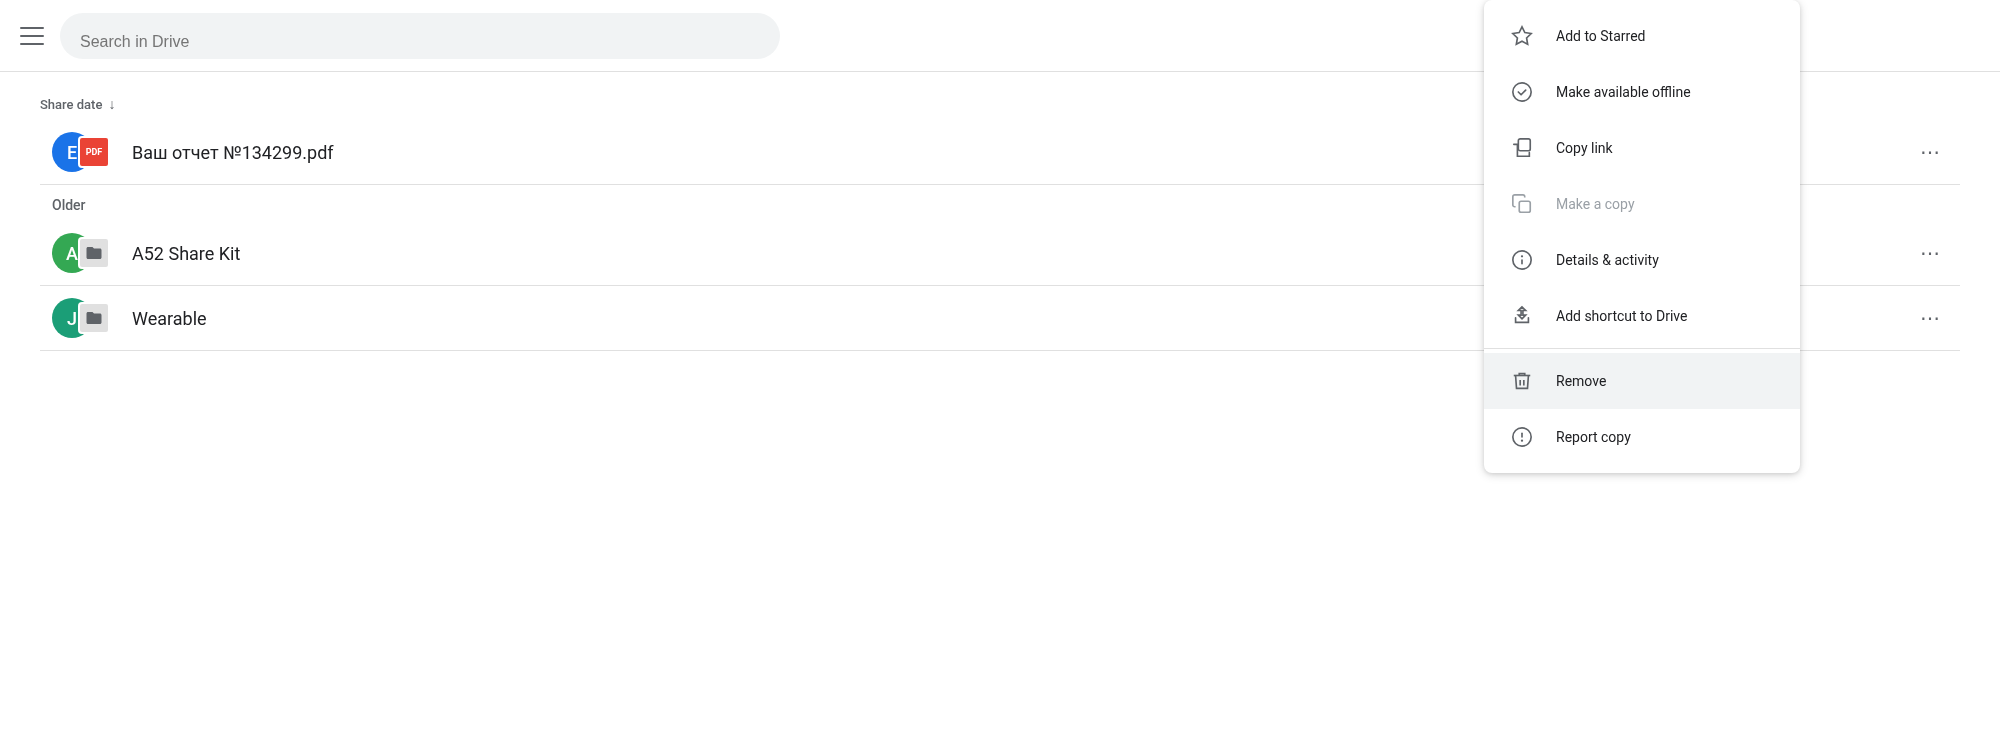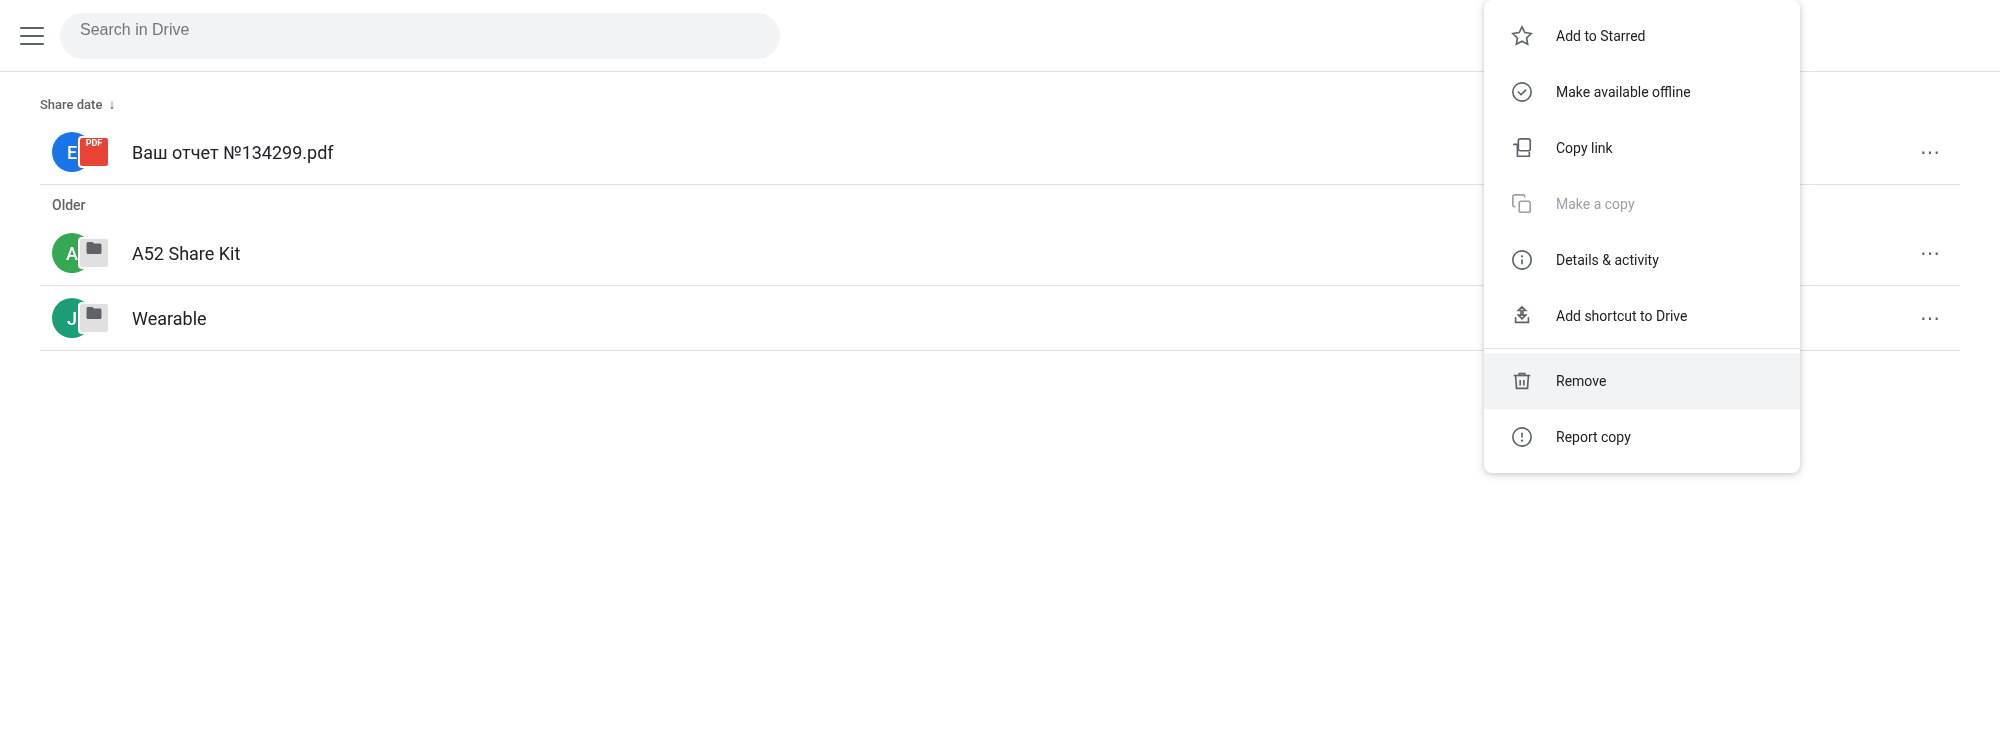--- a/index.html
+++ b/index.html
@@ -31,21 +31,21 @@
       margin-right: 16px;
     }
     .hamburger-icon span {
       display: block;
       height: 2px;
       background: #5f6368;
       border-radius: 1px;
     }
     .search-bar {
       display: flex;
-      align-items: flex-start;
+      align-items: flex-end;
       background: #f1f3f4;
       border-radius: 24px;
       padding: 8px 20px;
       width: 720px;
       height: 46px;
     }
     .search-bar input {
       border: none;
       background: transparent;
       font-size: 16px;
@@ -105,21 +105,21 @@
       color: #fff;
       position: absolute;
       left: 0;
       z-index: 1;
     }
     .file-icon-badge {
       width: 32px;
       height: 32px;
       border-radius: 4px;
       display: flex;
-      align-items: flex-start;
+      align-items: center;
       justify-content: center;
       position: absolute;
       left: 26px;
       z-index: 2;
       border: 2px solid #fff;
       font-size: 9px;
       font-weight: 700;
     }
 
     .pdf-badge {

